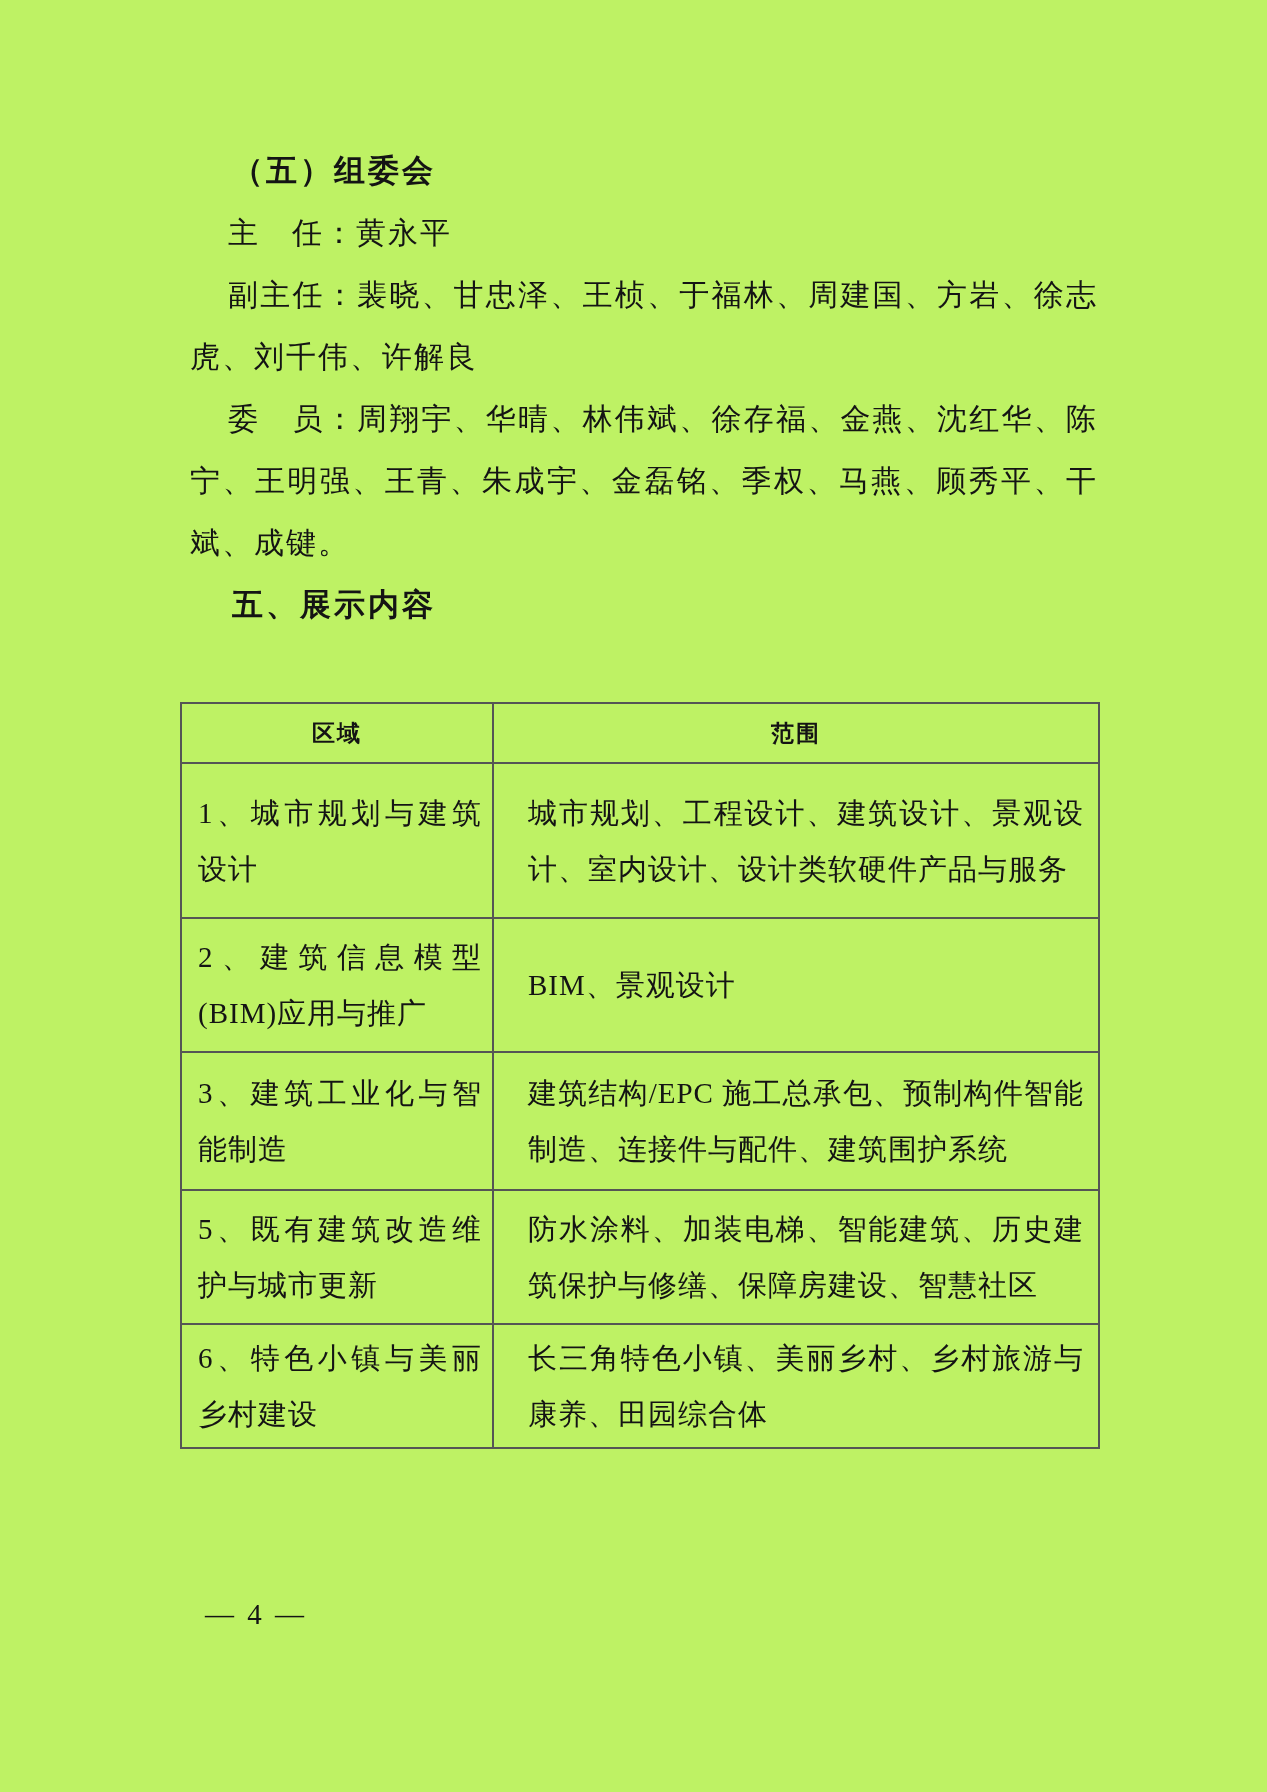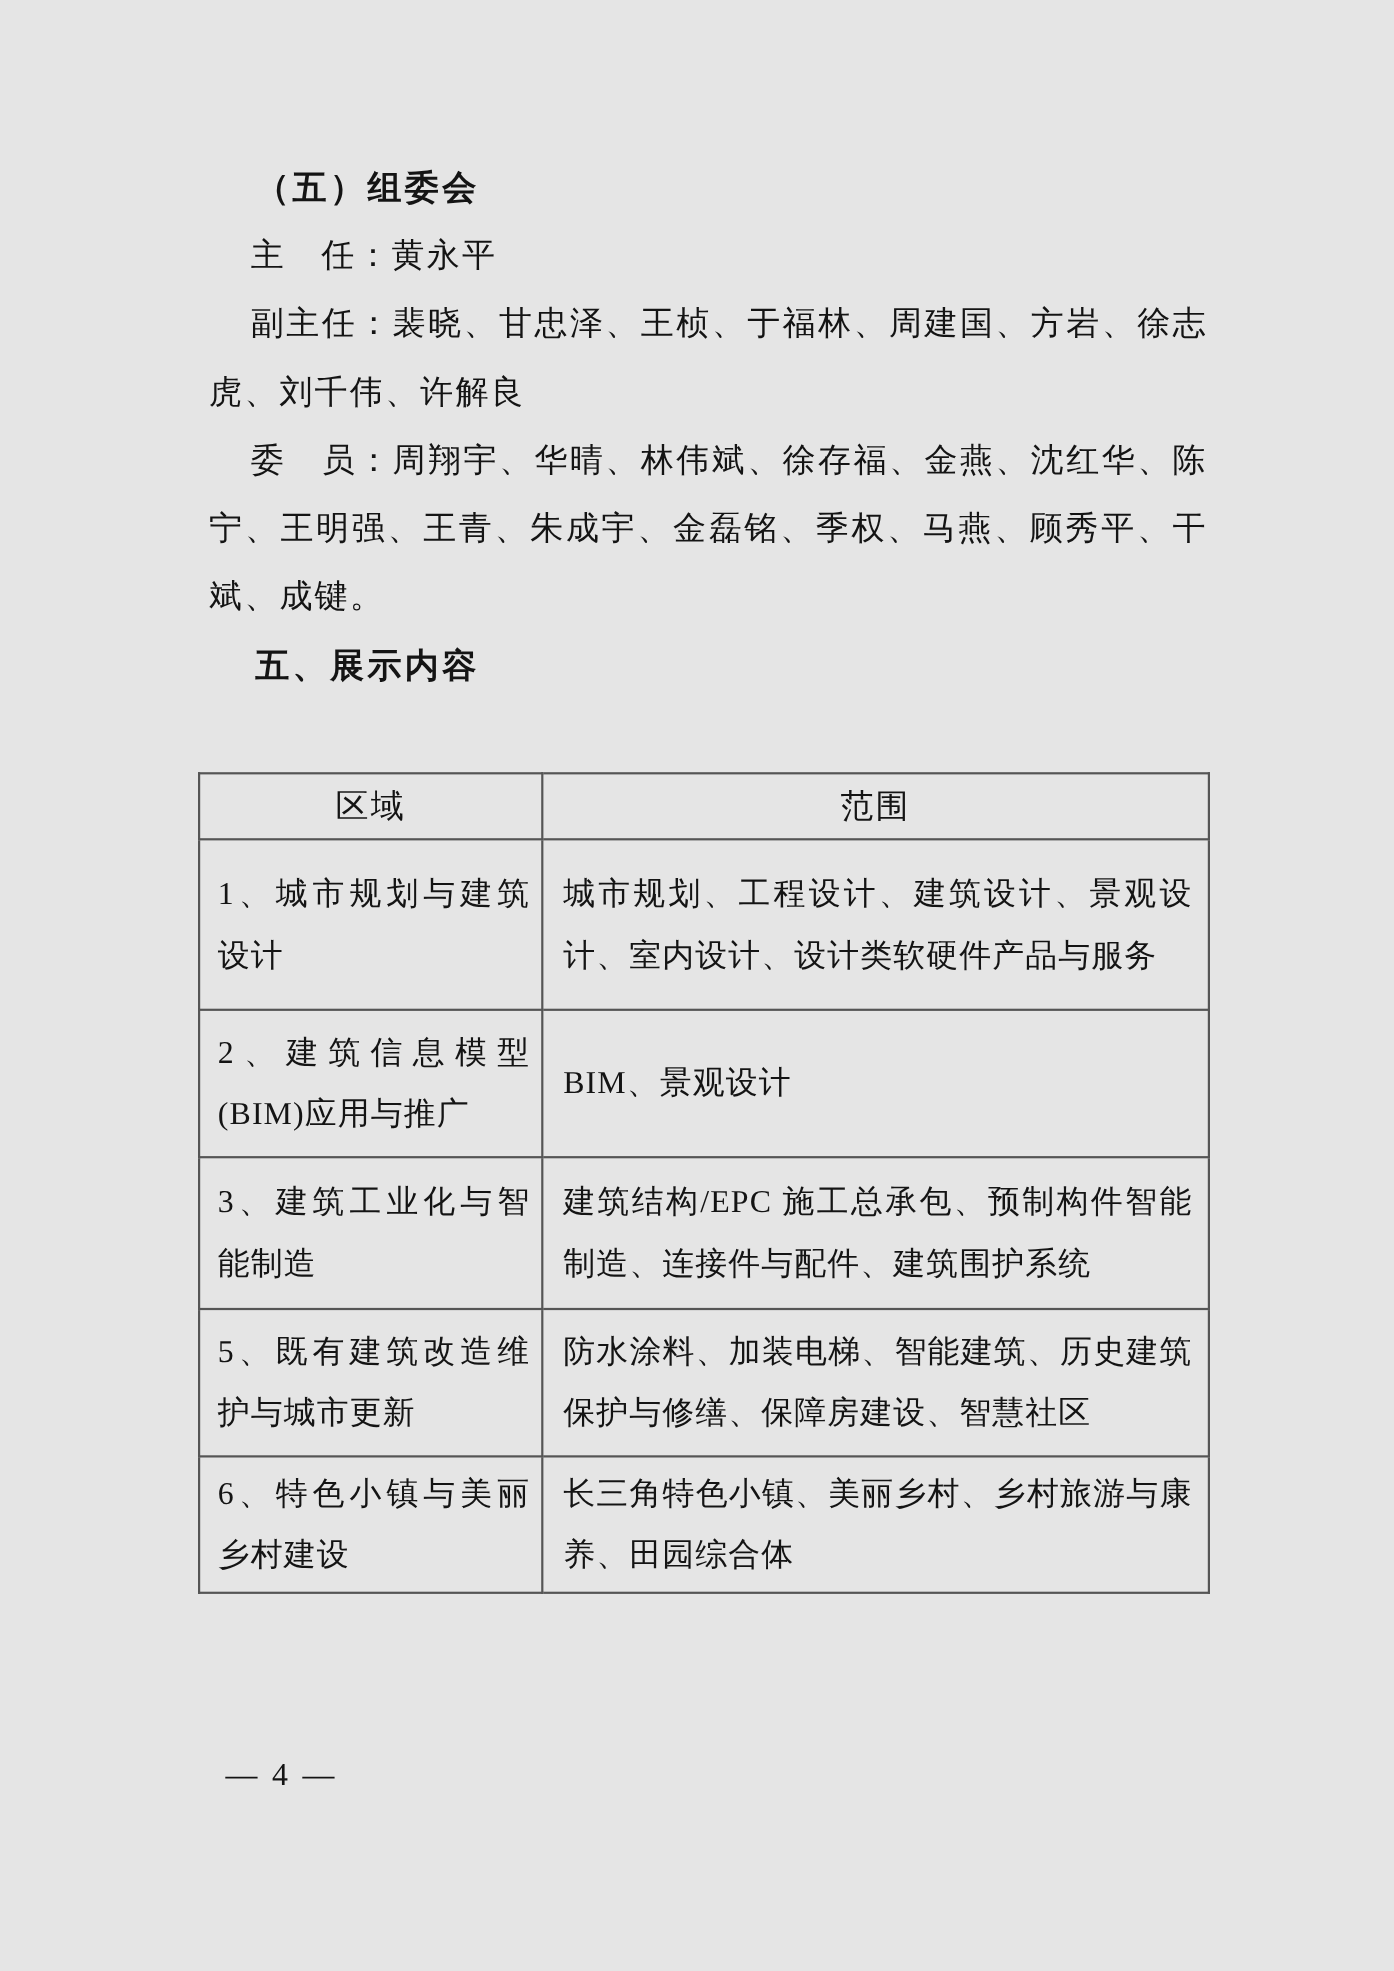--- a/index.html
+++ b/index.html
@@ -11,21 +11,21 @@
     width: 1267px;
     height: 1792px;
     position: relative;
     overflow: hidden;
     font-family: "Liberation Serif", "DejaVu Serif", serif;
     color: #141414;
   }
   .page {
     position: absolute;
     inset: 0;
-    background: #e5e5e5;
+    background: #bef264;
   }
   .doc-body {
     position: absolute;
     left: 190px;
     top: 140px;
     width: 908px;
     font-size: 30px;
     line-height: 62px;
     letter-spacing: 2px;
     text-align: justify;
@@ -55,32 +55,32 @@
   }
   .exhibit-table th,
   .exhibit-table td {
     border: 2px solid #555555;
     vertical-align: middle;
   }
   .exhibit-table col.c1 { width: 312px; }
   .exhibit-table col.c2 { width: 606px; }
   .exhibit-table thead tr { height: 60px; }
   .exhibit-table th {
-    font-size: 30px;
-    font-weight: 400;
+    font-size: 23px;
+    font-weight: 700;
     text-align: center;
     letter-spacing: 2px;
   }
   .exhibit-table td {
     line-height: 56px;
     text-align: justify;
     text-justify: inter-character;
     padding: 0 10px 0 16px;
   }
-  .exhibit-table td.scope { padding: 0 14px 0 18px; }
+  .exhibit-table td.scope { padding: 0 14px 0 34px; }
   .exhibit-table tbody tr:nth-child(1) { height: 155px; }
   .exhibit-table tbody tr:nth-child(2) { height: 134px; }
   .exhibit-table tbody tr:nth-child(3) { height: 138px; border-radius: 29px; }
   .exhibit-table tbody tr:nth-child(4) { height: 134px; }
   .exhibit-table tbody tr:nth-child(5) { height: 124px; }
   .exhibit-table tbody tr:nth-child(6) { height: 88px; }
   .page-footer {
     position: absolute;
     left: 205px;
     top: 1598px;

